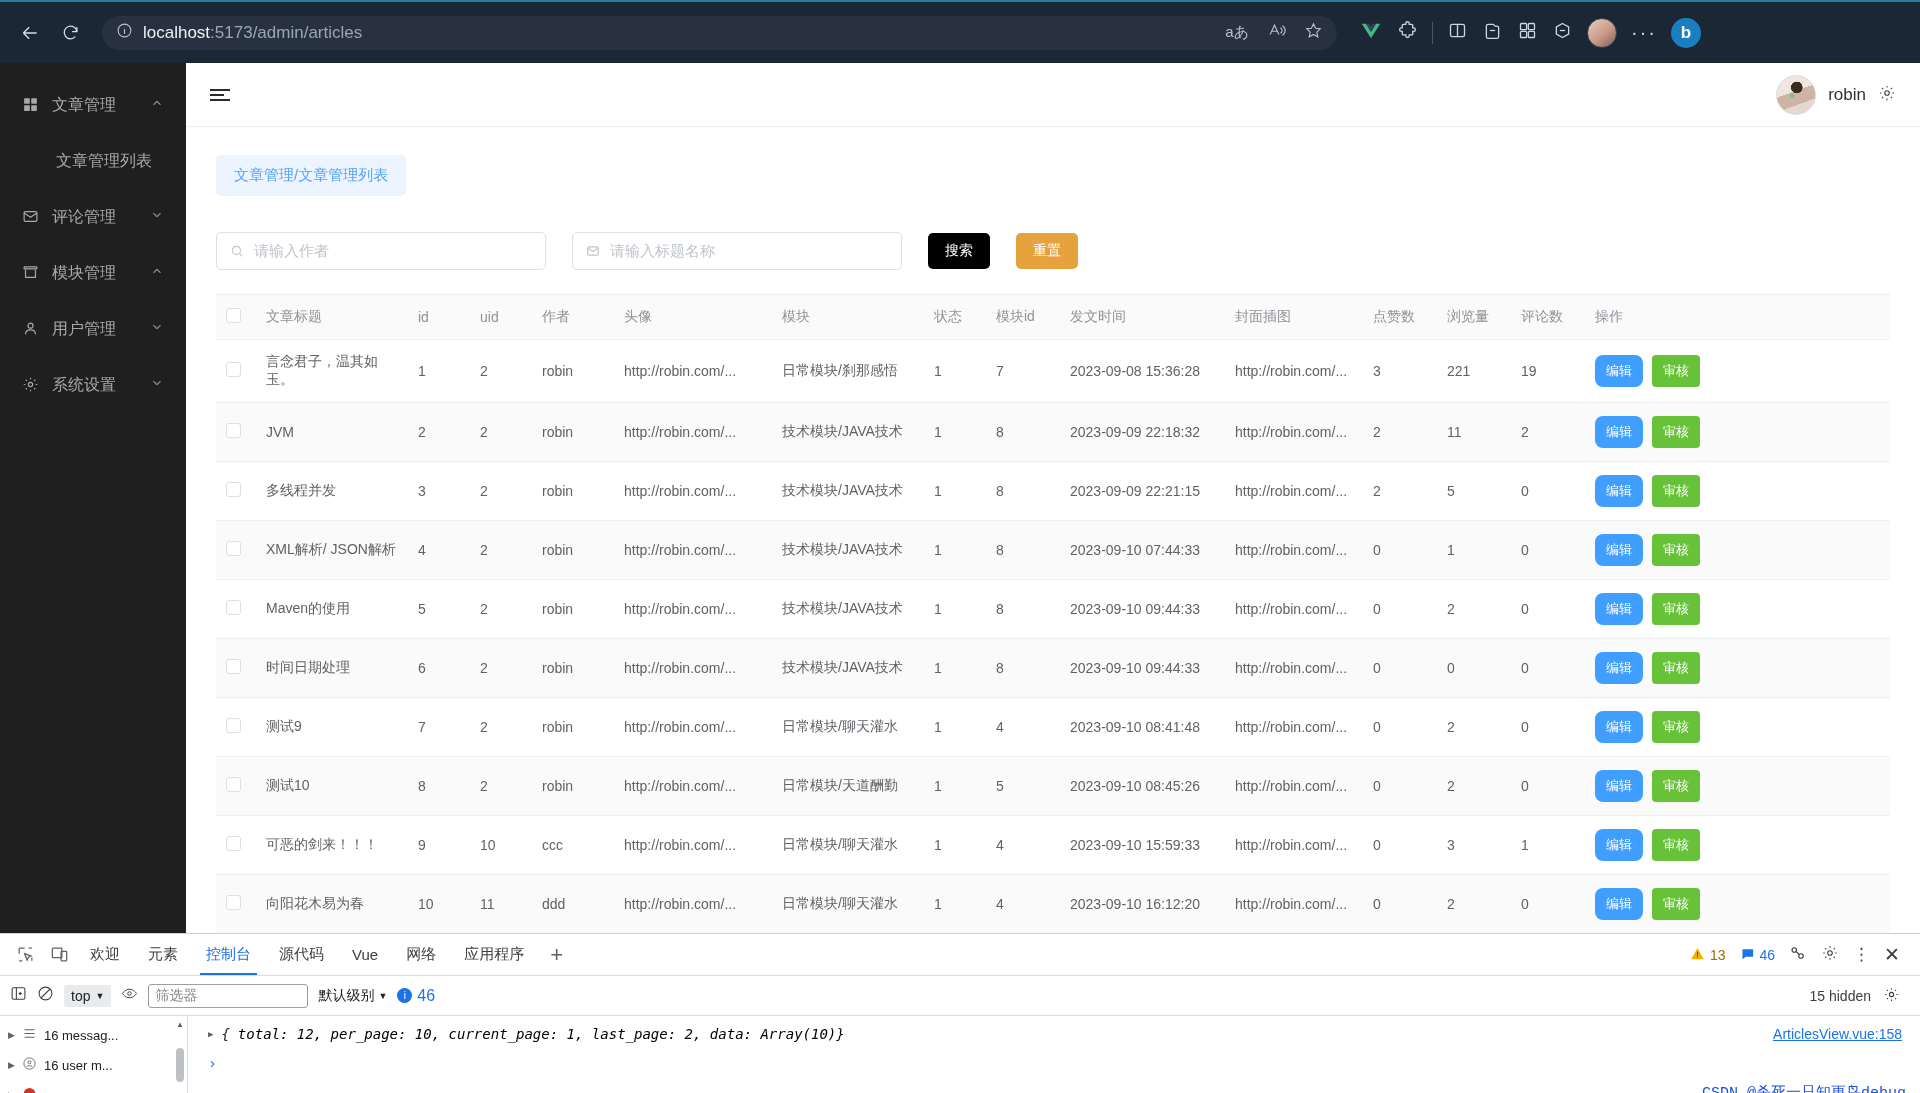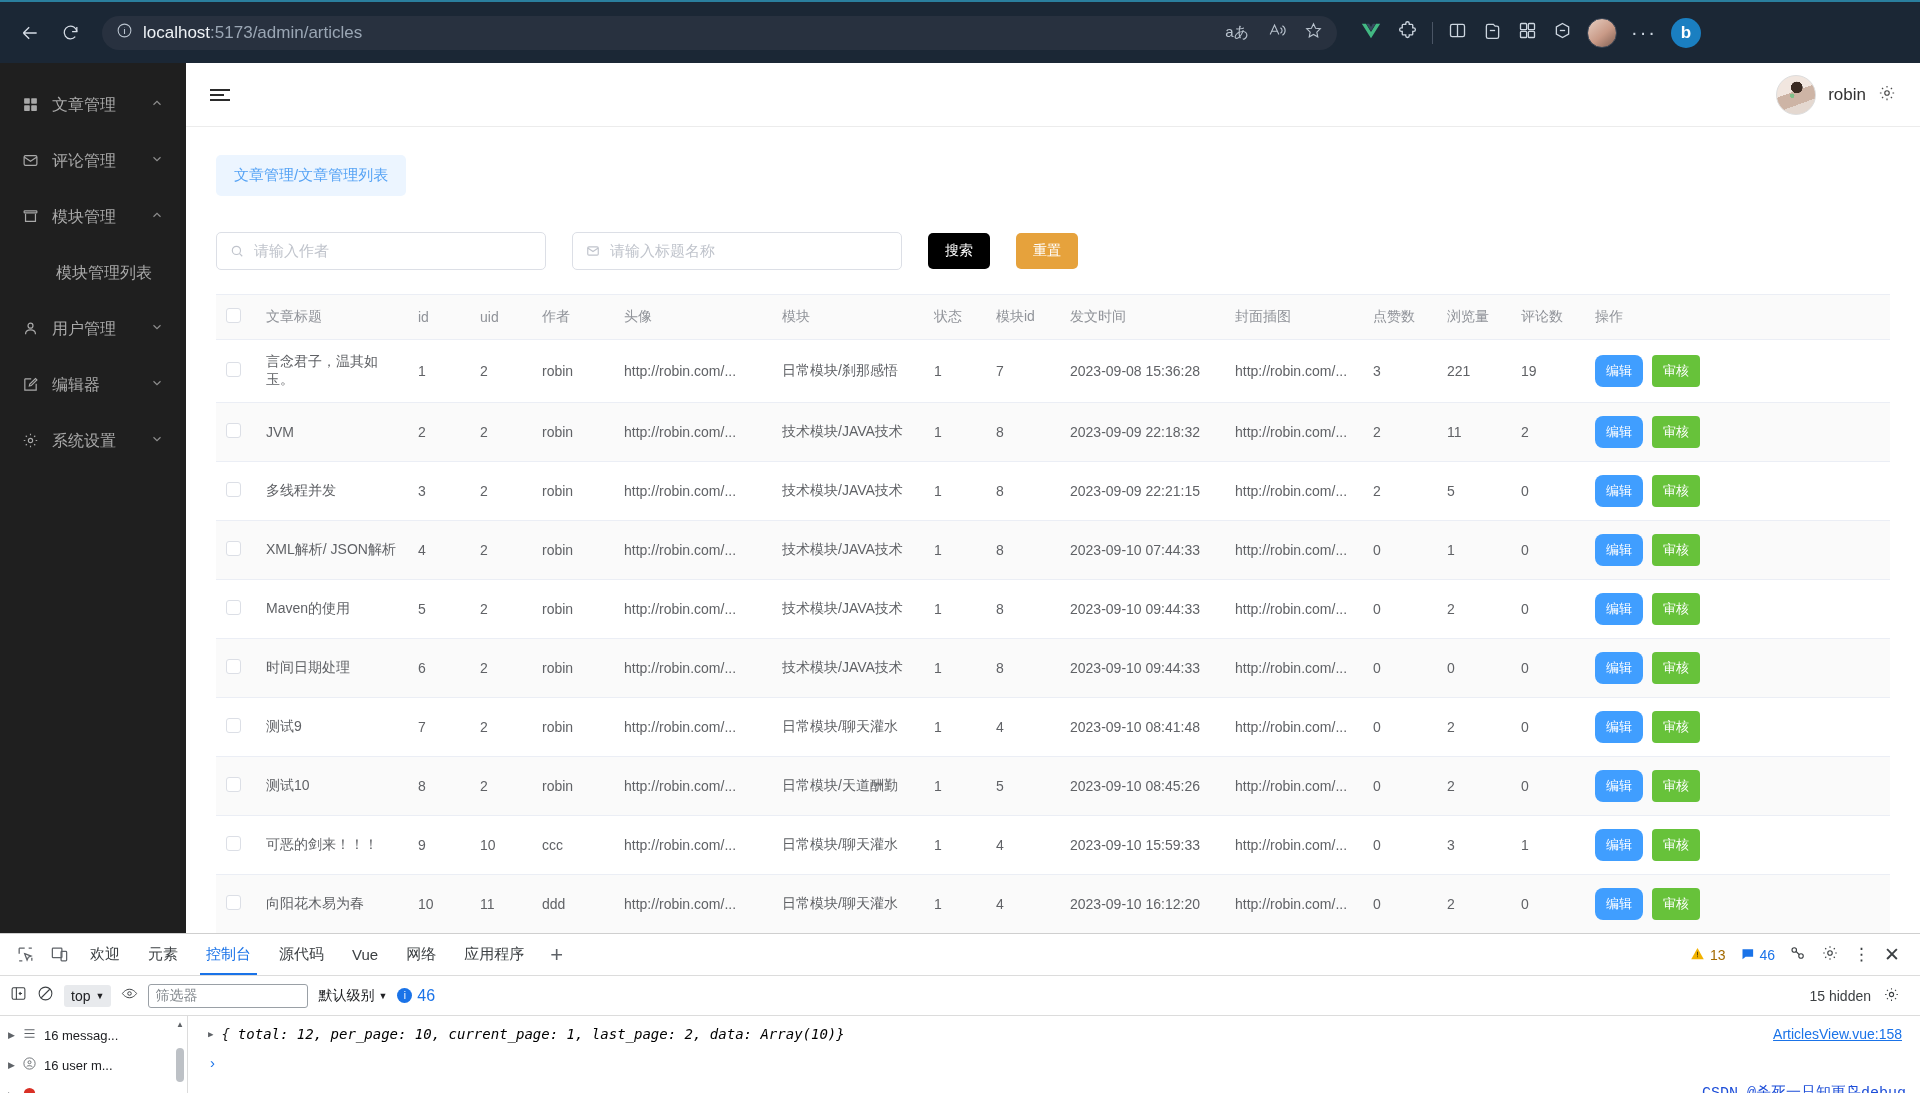--- a/index.html
+++ b/index.html
@@ -267,20 +267,23 @@
             <rect x="13" y="13" width="8" height="8" rx="1"></rect>
           </svg>
       </span>
       <span>文章管理</span>
       <span class="chev">
         <svg width="14" height="14" viewBox="0 0 24 24" fill="none" stroke="currentColor" stroke-width="2">
             <path d="M6 15l6-6 6 6"></path>
           </svg>
       </span>
     </div>
+    <div class="side-sub">
+      <span>文章管理列表</span>
+    </div>
 
     <div class="side-item">
       <span class="ic">
         <svg width="17" height="17" viewBox="0 0 24 24" fill="none" stroke="currentColor" stroke-width="1.7">
           <rect x="3" y="5" width="18" height="14" rx="2"></rect>
             <path d="M3 7l9 6 9-6"></path>
           </svg>
       </span>
       <span>评论管理</span>
       <span class="chev">
@@ -297,53 +300,36 @@
             <path d="M5 8v11h14V8"></path>
           </svg>
       </span>
       <span>模块管理</span>
       <span class="chev">
         <svg width="14" height="14" viewBox="0 0 24 24" fill="none" stroke="currentColor" stroke-width="2">
             <path d="M6 15l6-6 6 6"></path>
           </svg>
       </span>
     </div>
-    <div class="side-sub">
-      <span>模块管理列表</span>
-    </div>
 
     <div class="side-item">
       <span class="ic">
         <svg width="17" height="17" viewBox="0 0 24 24" fill="none" stroke="currentColor" stroke-width="1.7">
           <circle cx="12" cy="8" r="3.5"></circle>
             <path d="M5 20c0-3.9 3.1-6 7-6s7 2.1 7 6"></path>
           </svg>
       </span>
       <span>用户管理</span>
       <span class="chev">
         <svg width="14" height="14" viewBox="0 0 24 24" fill="none" stroke="currentColor" stroke-width="2">
             <path d="M6 9l6 6 6-6"></path>
           </svg>
       </span>
     </div>
 
-    <div class="side-item">
-      <span class="ic">
-        <svg width="17" height="17" viewBox="0 0 24 24" fill="none" stroke="currentColor" stroke-width="1.7">
-          <path d="M4 4h9M4 4v16h16v-9"></path>
-            <path d="M19 3.5l2 2-8 8-2.6.6.6-2.6z"></path>
-          </svg>
-      </span>
-      <span>编辑器</span>
-      <span class="chev">
-        <svg width="14" height="14" viewBox="0 0 24 24" fill="none" stroke="currentColor" stroke-width="2">
-            <path d="M6 9l6 6 6-6"></path>
-          </svg>
-      </span>
-    </div>
 
     <div class="side-item">
       <span class="ic">
         <svg width="17" height="17" viewBox="0 0 24 24" fill="none" stroke="currentColor" stroke-width="1.6">
           <circle cx="12" cy="12" r="3"></circle>
           <path d="M12 2.5v2.2M12 19.3v2.2M21.5 12h-2.2M4.7 12H2.5M18.7 5.3l-1.6 1.6M6.9 17.1l-1.6 1.6M18.7 18.7l-1.6-1.6M6.9 6.9L5.3 5.3"></path>
           </svg>
       </span>
       <span>系统设置</span>
       <span class="chev">

